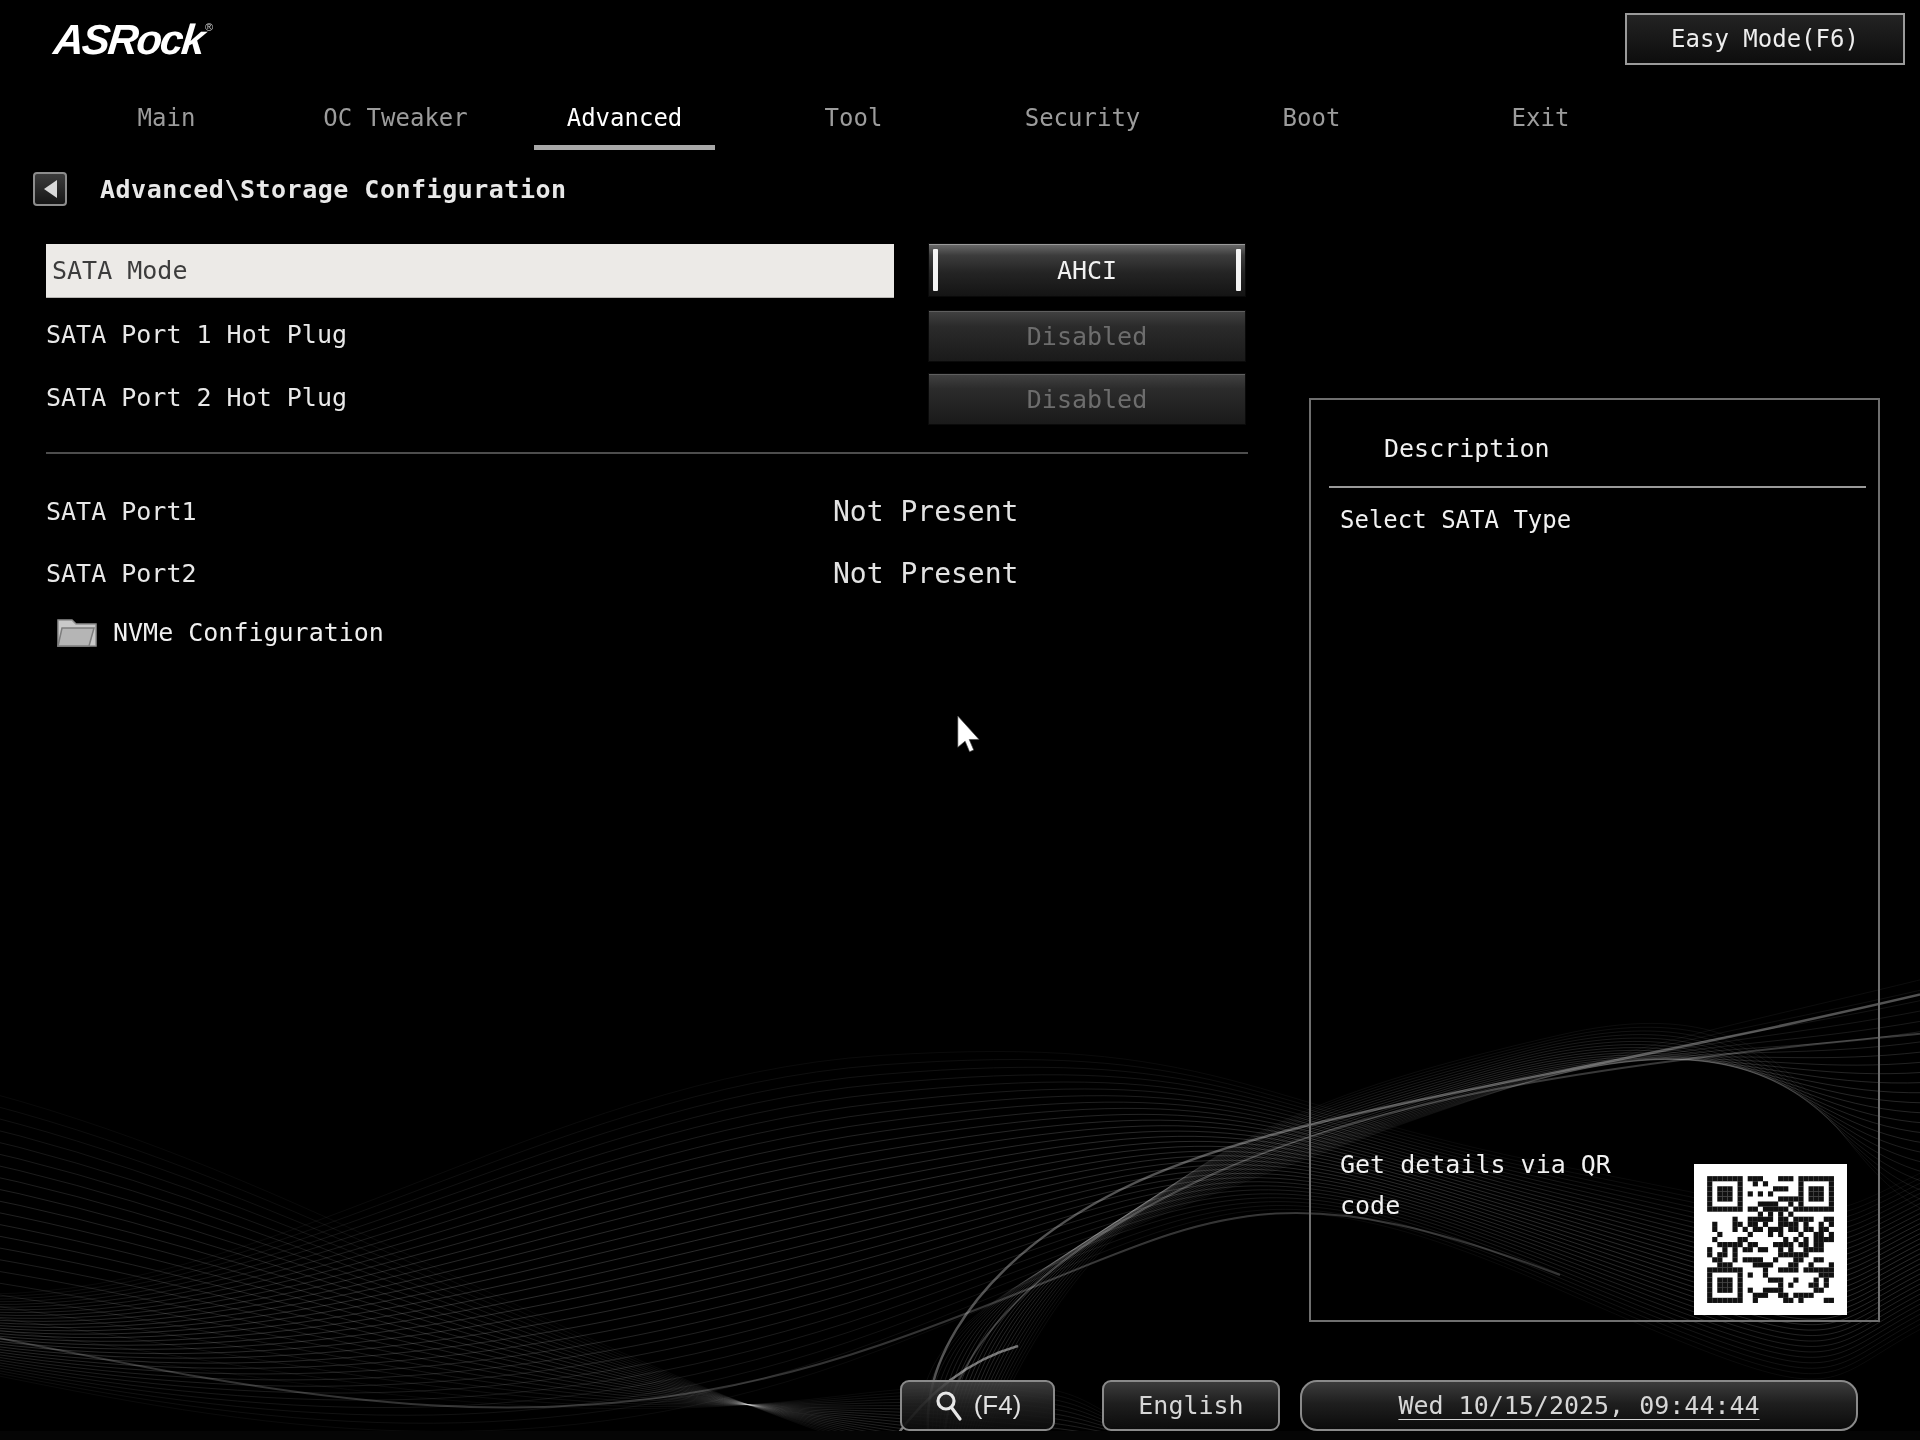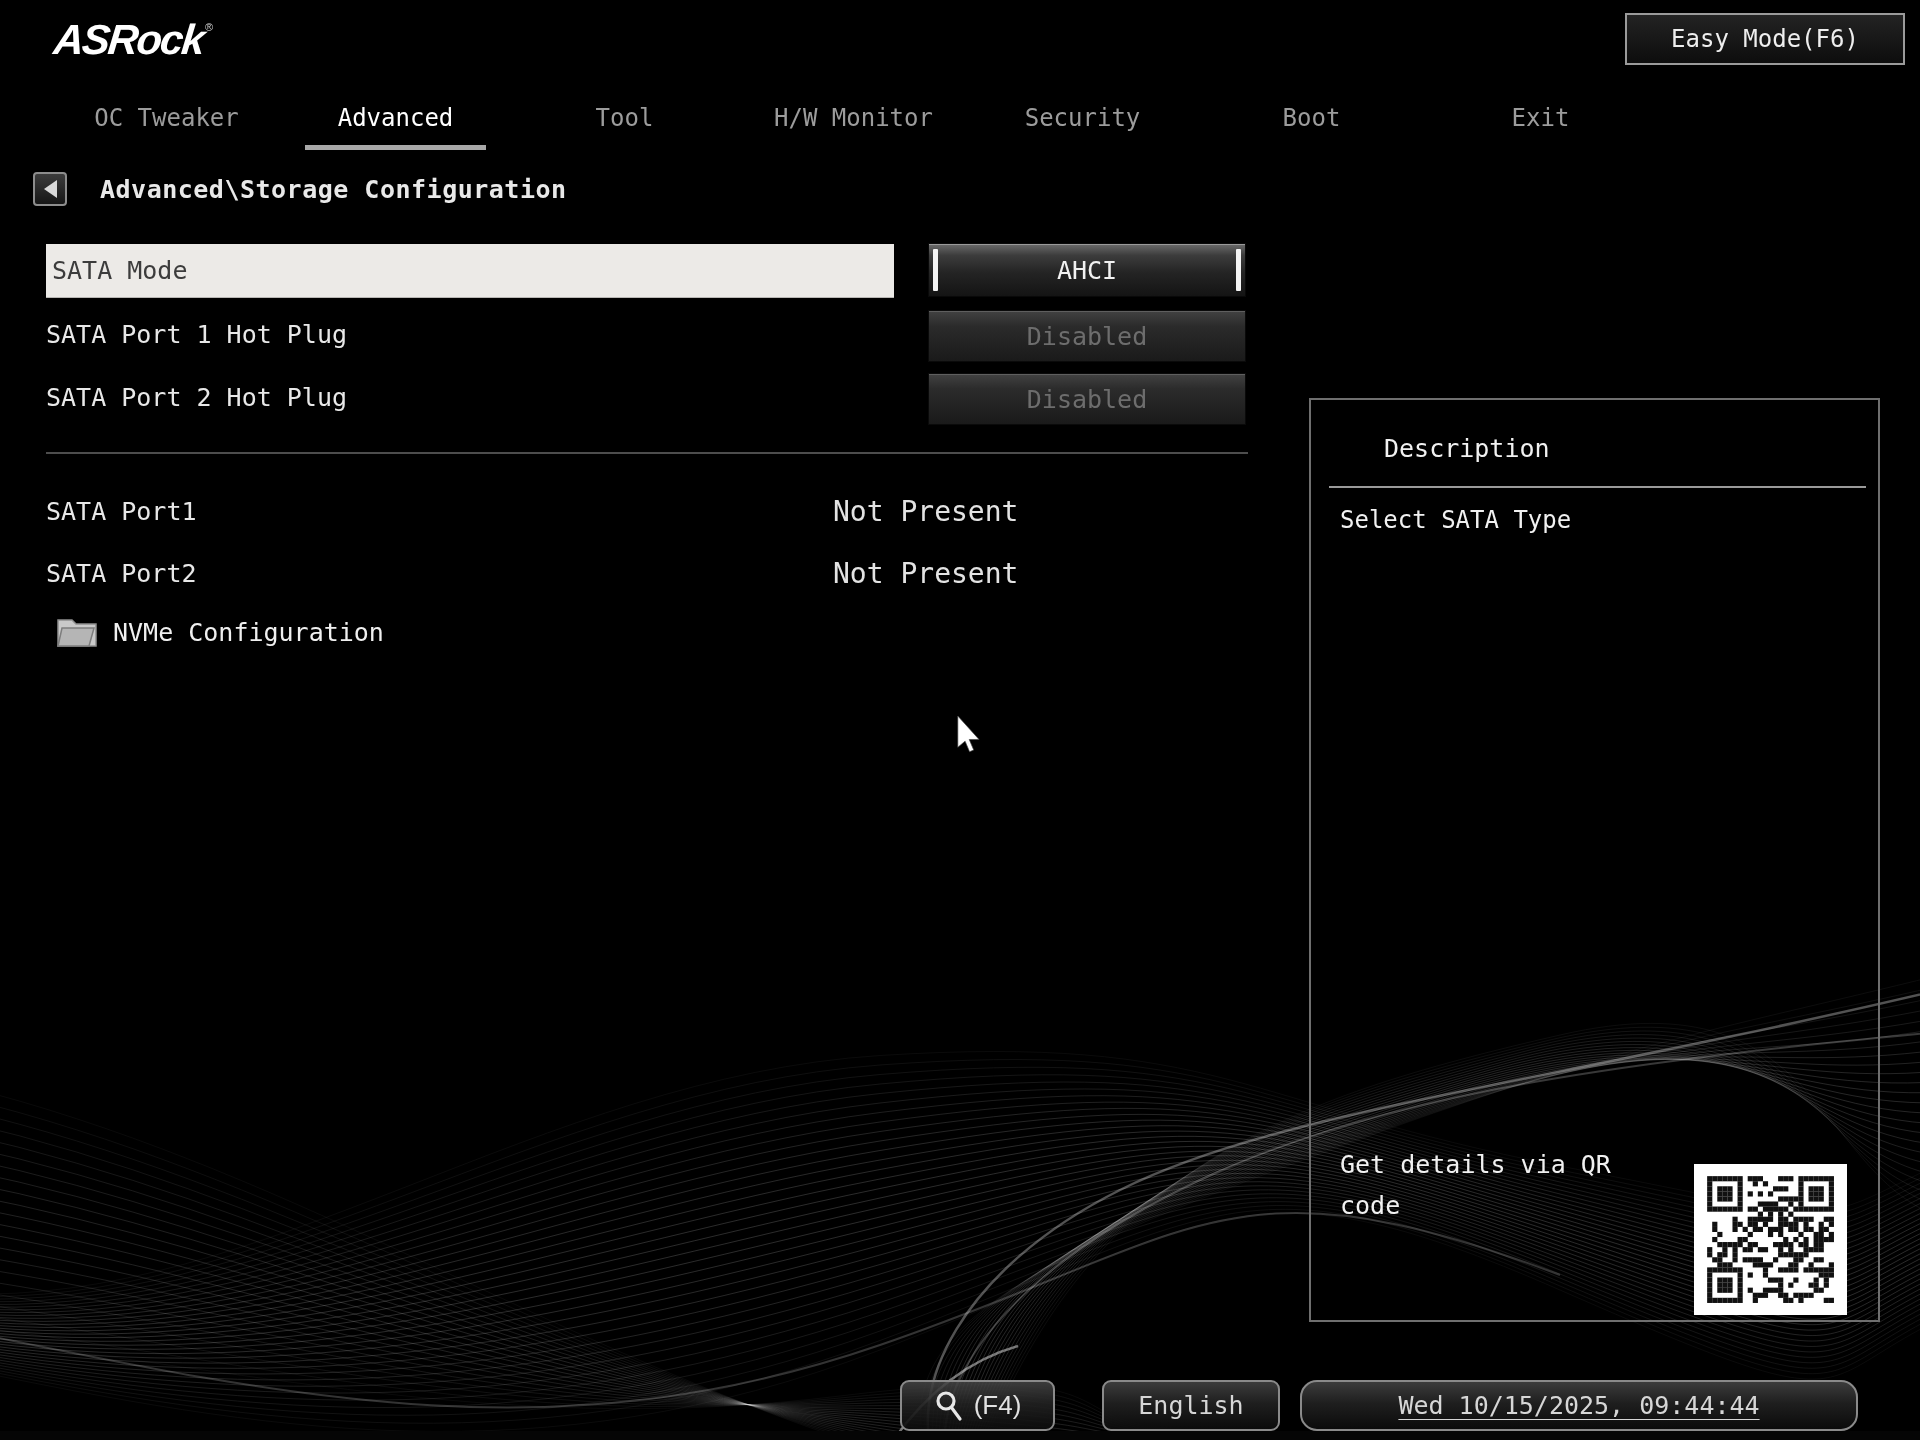--- a/index.html
+++ b/index.html
@@ -171,24 +171,24 @@
     <path d="M 885 1452 C 918 1402, 962 1362, 1018 1346" fill="none" stroke="#fff" stroke-opacity="0.450" stroke-width="2.5"></path>
   </svg>
 
 <div class="abs logo">
   <span class="logo-text">ASRock</span>
   <span class="logo-reg">®</span>
 </div>
 <div class="abs easy-mode">Easy Mode(F6)</div>
 
 <div class="abs tabs">
+  <div class="tab">Main</div>
   <div class="tab">OC Tweaker</div>
   <div class="tab selected">Advanced</div>
   <div class="tab">Tool</div>
-  <div class="tab">H/W Monitor</div>
   <div class="tab">Security</div>
   <div class="tab">Boot</div>
   <div class="tab">Exit</div>
 </div>
 
 <div class="abs back-btn">
   <span class="back-tri"></span>
 </div>
 <div class="abs breadcrumb">Advanced\Storage Configuration</div>
 

